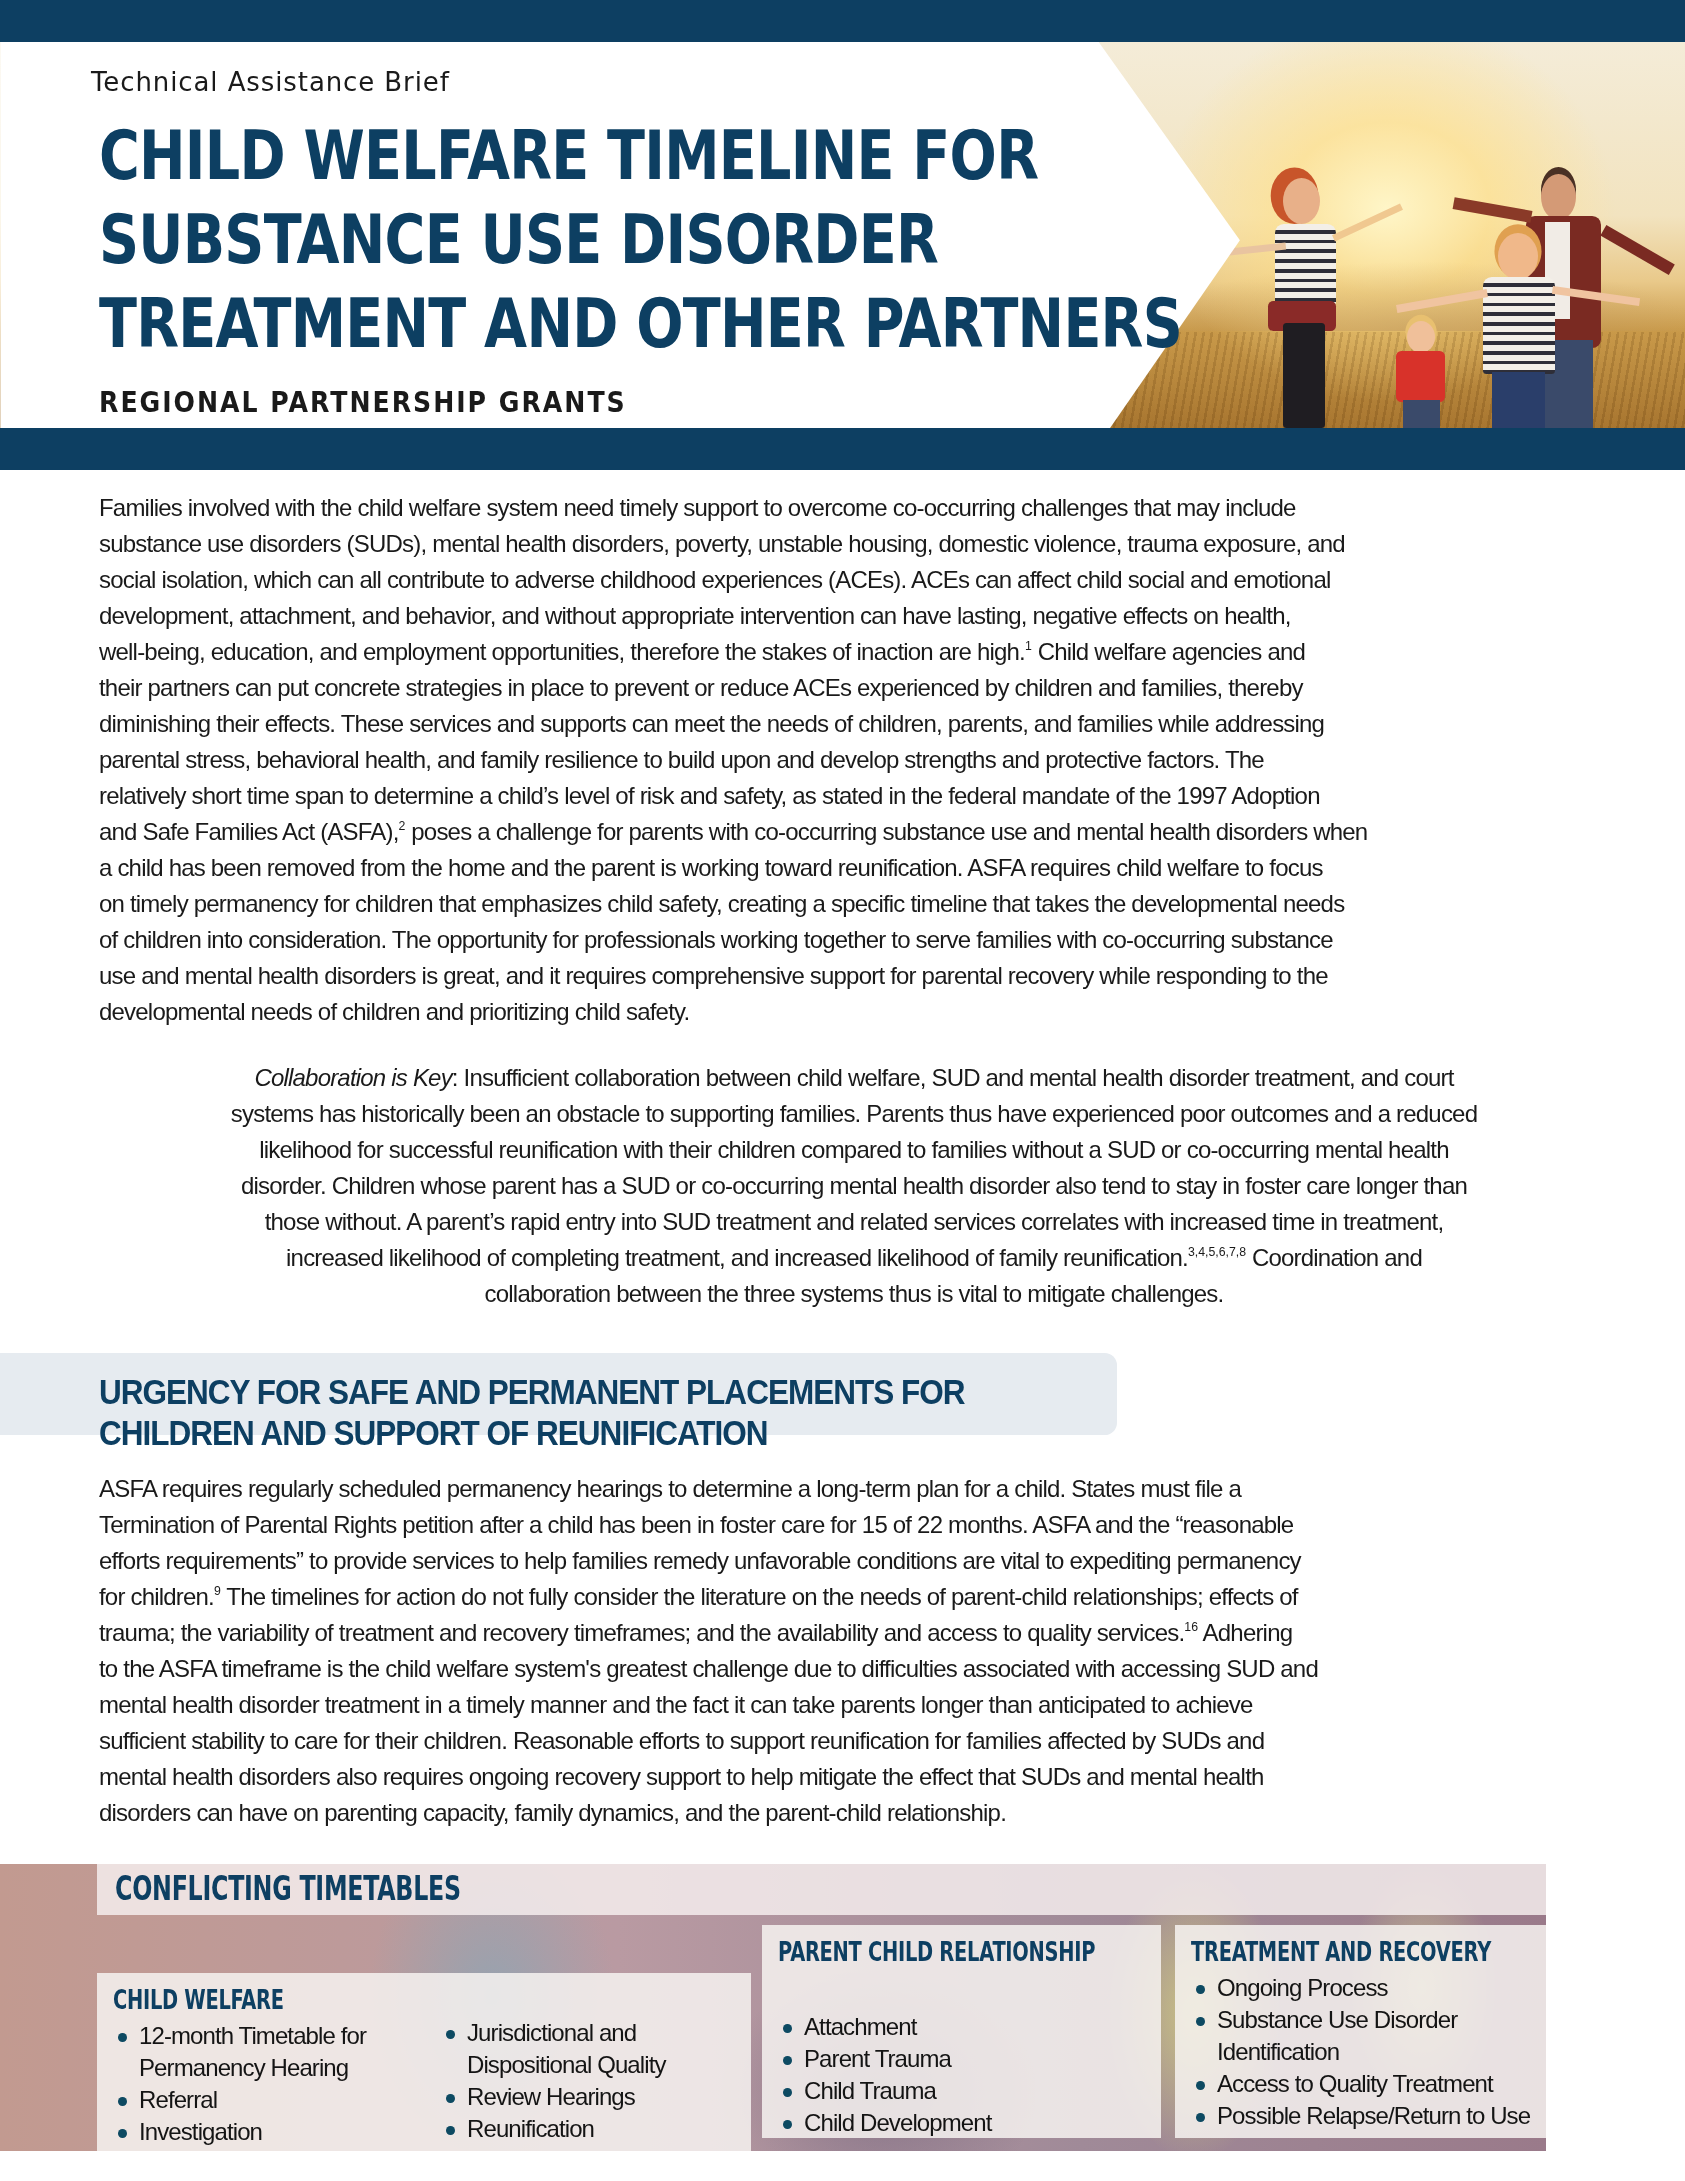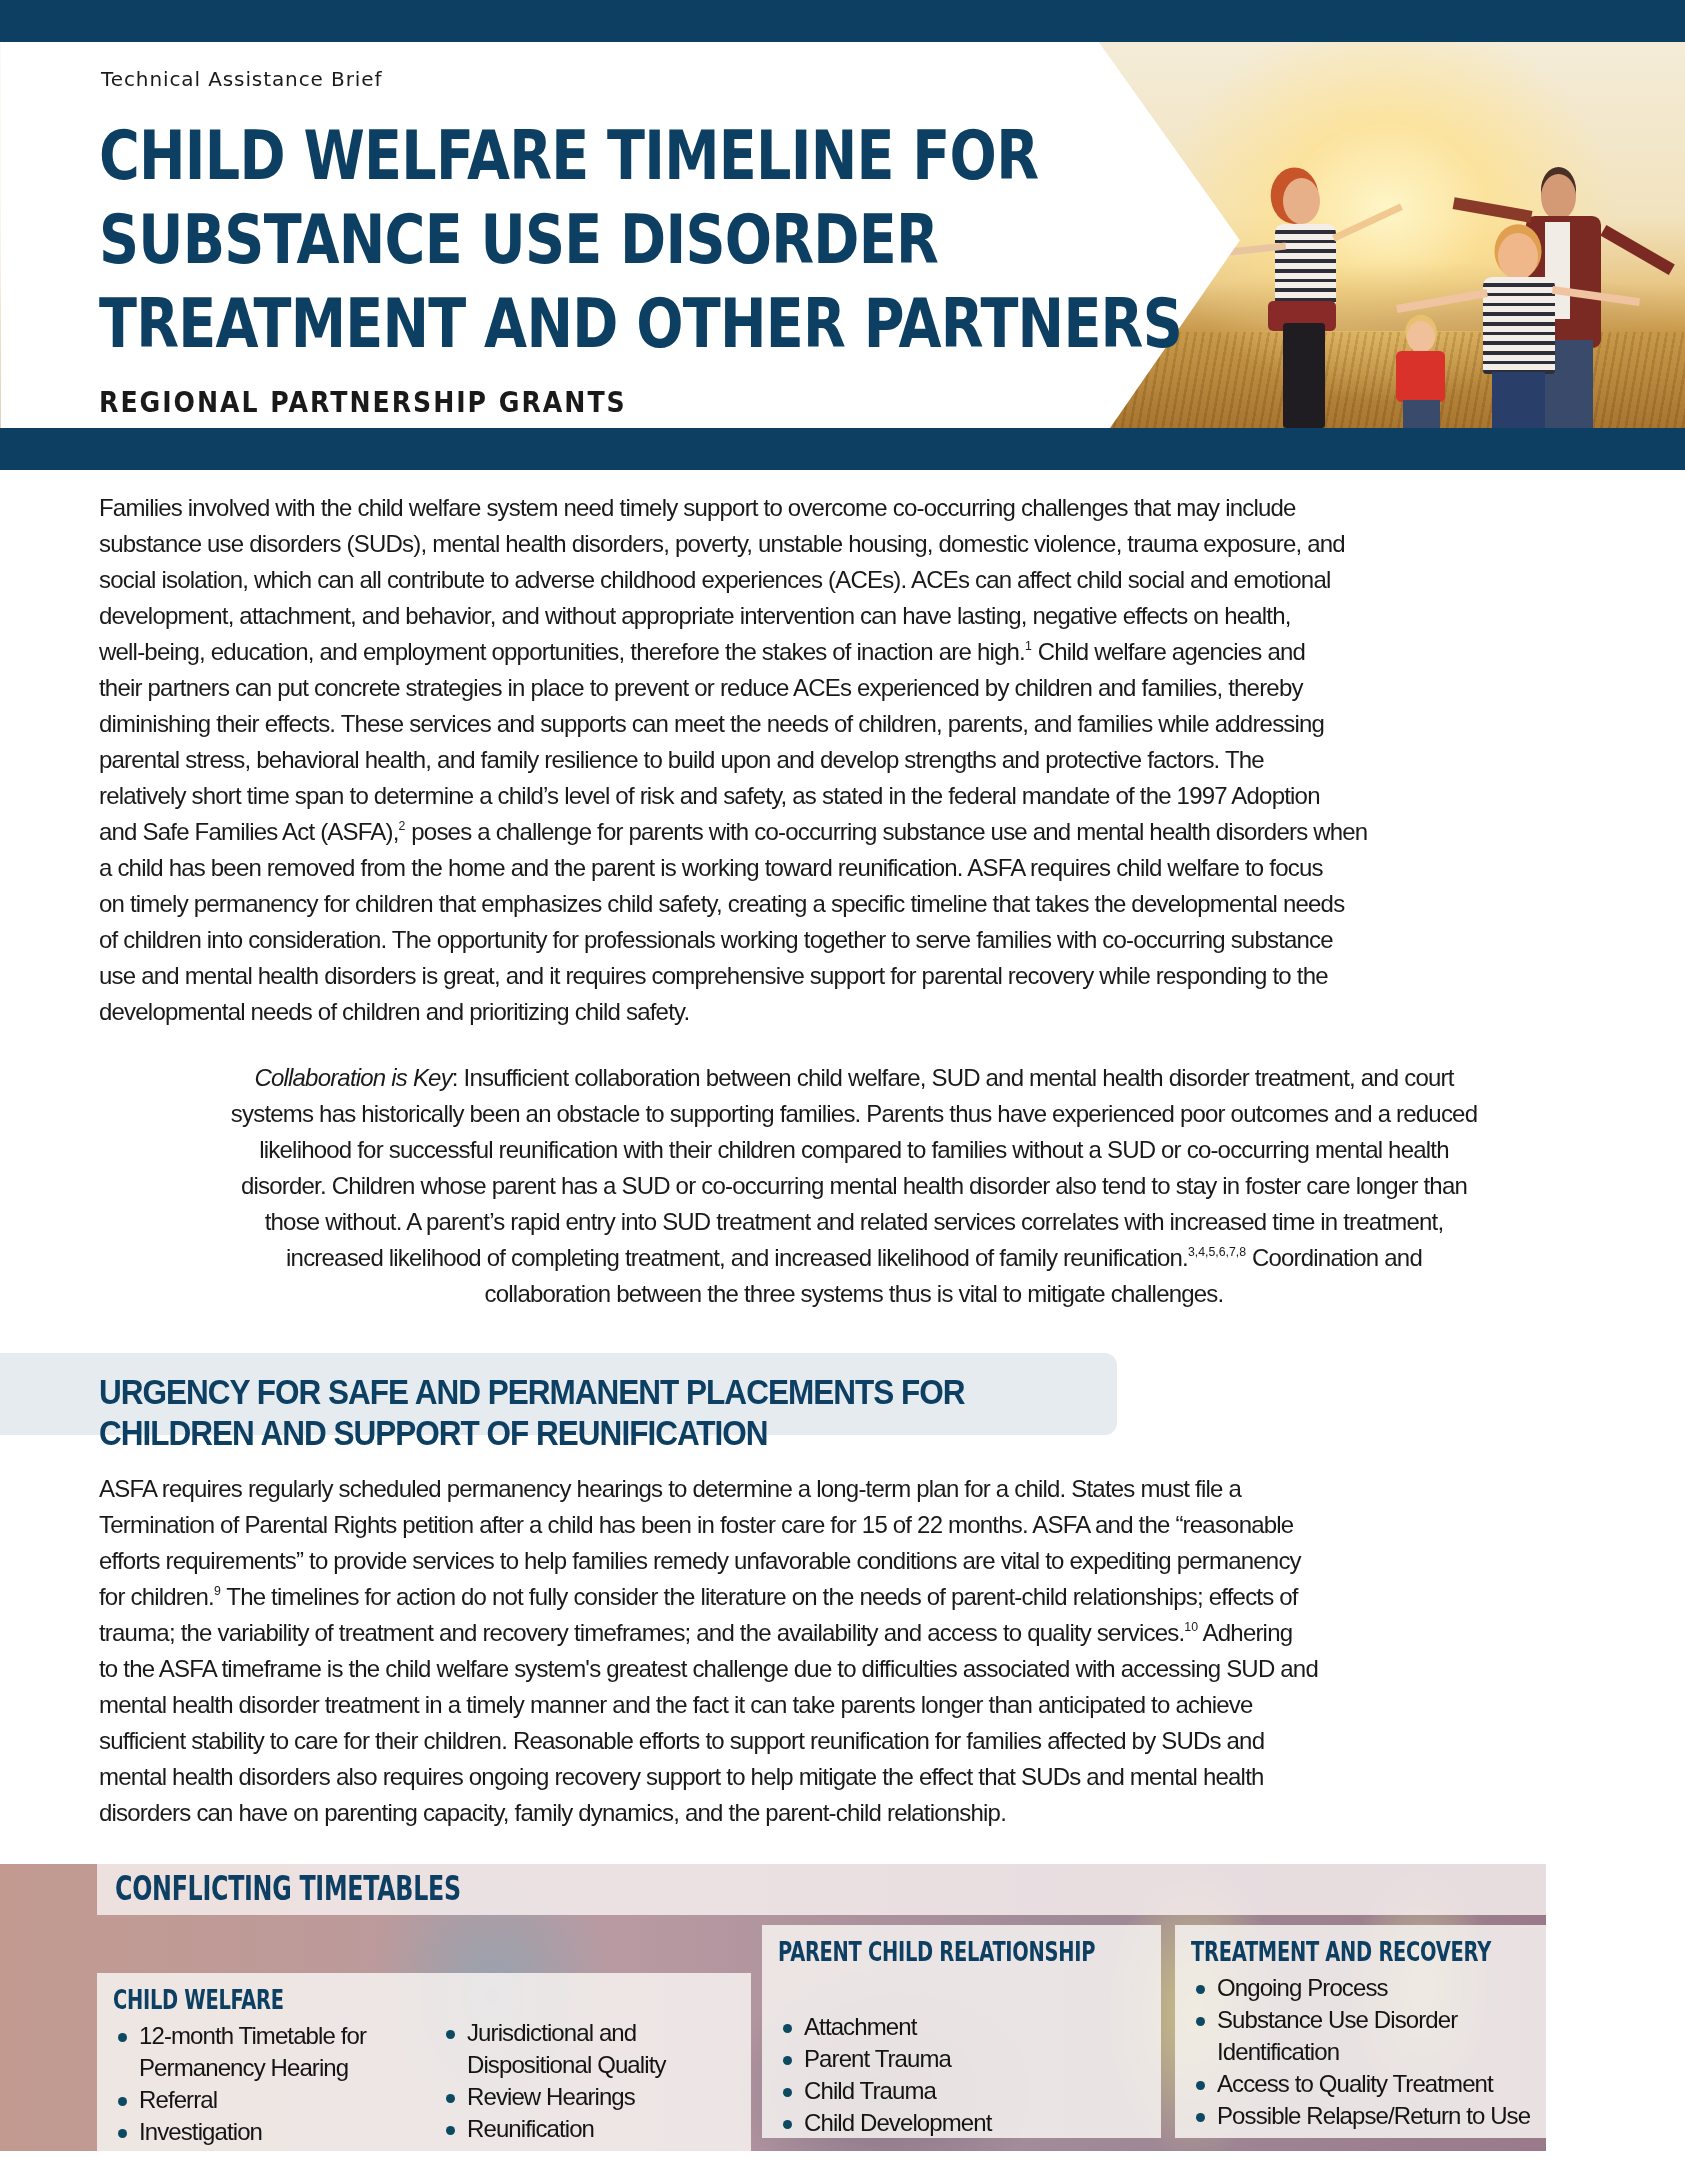--- a/index.html
+++ b/index.html
@@ -18,21 +18,21 @@
   .hill { position: absolute; left: 1141px; top: 219px; width: 562px; height: 70px;
     background: radial-gradient(ellipse at 50% 100%, rgba(190,150,95,0.55), rgba(190,150,95,0) 70%); }
   .grass { position: absolute; left: 1097px; top: 290px; width: 614px; height: 97px;
     background: repeating-linear-gradient(100deg, rgba(120,80,25,0.25) 0 2.6px, rgba(200,150,70,0.15) 2.6px 8px); }
   .person { position: absolute; }
   .p-head { position: absolute; border-radius: 50%; }
   .p-body { position: absolute; }
   .stripes { background: repeating-linear-gradient(180deg, #f3efe8 0 6.1px, #2e2e38 6.1px 9.7px); }
   .chevron { position: absolute; left: 0; top: 0; width: 1685px; height: 386px; }
 
-  .kicker { position: absolute; left: 101px; top: 67px; font-size: 20px; letter-spacing: 0.9px; color: #1a1a1a; font-family: "DejaVu Sans", sans-serif; }
+  .kicker { position: absolute; left: 91px; top: 67px; font-size: 26px; letter-spacing: 0.9px; color: #1a1a1a; font-family: "DejaVu Sans", sans-serif; }
   .title { position: absolute; left: 99px; top: 114px; width: 1036px; color: #0d3f62; font-family: "DejaVu Sans", sans-serif; font-weight: bold; font-size: 67px; line-height: 84px; letter-spacing: -0.9px; transform: scaleX(0.83); transform-origin: left top; white-space: nowrap; }
   .subtitle { position: absolute; left: 99px; top: 386px; color: #1a1a1a; font-family: "DejaVu Sans", sans-serif; font-weight: bold; font-size: 28px; letter-spacing: 2.2px; transform: scaleX(0.9); transform-origin: left top; white-space: nowrap; }
 
   
   .para { position: absolute; left: 99px; width: 1510px; font-family: "Liberation Sans", sans-serif; font-size: 24px; line-height: 36px; color: #1a1a1a; letter-spacing: -0.8px; }
   .para .ln { display: block; white-space: nowrap; }
   .para sup { font-size: 12.3px; line-height: 0; vertical-align: 10.5px; letter-spacing: 0; }
   .para em { font-style: italic; }
   .p1 { top: 490px; }
   .p2 { top: 1060px; text-align: center; }
@@ -154,21 +154,21 @@
     <span class="ln">URGENCY FOR SAFE AND PERMANENT PLACEMENTS FOR</span>
     <span class="ln">CHILDREN AND SUPPORT OF REUNIFICATION</span>
   </div>
 </div>
 
 <div class="para p3">
   <span class="ln">ASFA requires regularly scheduled permanency hearings to determine a long-term plan for a child. States must file a</span>
   <span class="ln">Termination of Parental Rights petition after a child has been in foster care for 15 of 22 months. ASFA and the “reasonable</span>
   <span class="ln">efforts requirements” to provide services to help families remedy unfavorable conditions are vital to expediting permanency</span>
   <span class="ln"><span>for children.</span><sup>9</sup><span> The timelines for action do not fully consider the literature on the needs of parent-child relationships; effects of</span></span>
-  <span class="ln"><span>trauma; the variability of treatment and recovery timeframes; and the availability and access to quality services.</span><sup>10</sup><span> Adhering</span></span>
+  <span class="ln"><span>trauma; the variability of treatment and recovery timeframes; and the availability and access to quality services.</span><sup>16</sup><span> Adhering</span></span>
   <span class="ln">to the ASFA timeframe is the child welfare system's greatest challenge due to difficulties associated with accessing SUD and</span>
   <span class="ln">mental health disorder treatment in a timely manner and the fact it can take parents longer than anticipated to achieve</span>
   <span class="ln">sufficient stability to care for their children. Reasonable efforts to support reunification for families affected by SUDs and</span>
   <span class="ln">mental health disorders also requires ongoing recovery support to help mitigate the effect that SUDs and mental health</span>
   <span class="ln">disorders can have on parenting capacity, family dynamics, and the parent-child relationship.</span>
 </div>
 
 <div class="ct-band">
   <div class="ct-title-panel">
     <div class="ct-title">CONFLICTING TIMETABLES</div>

